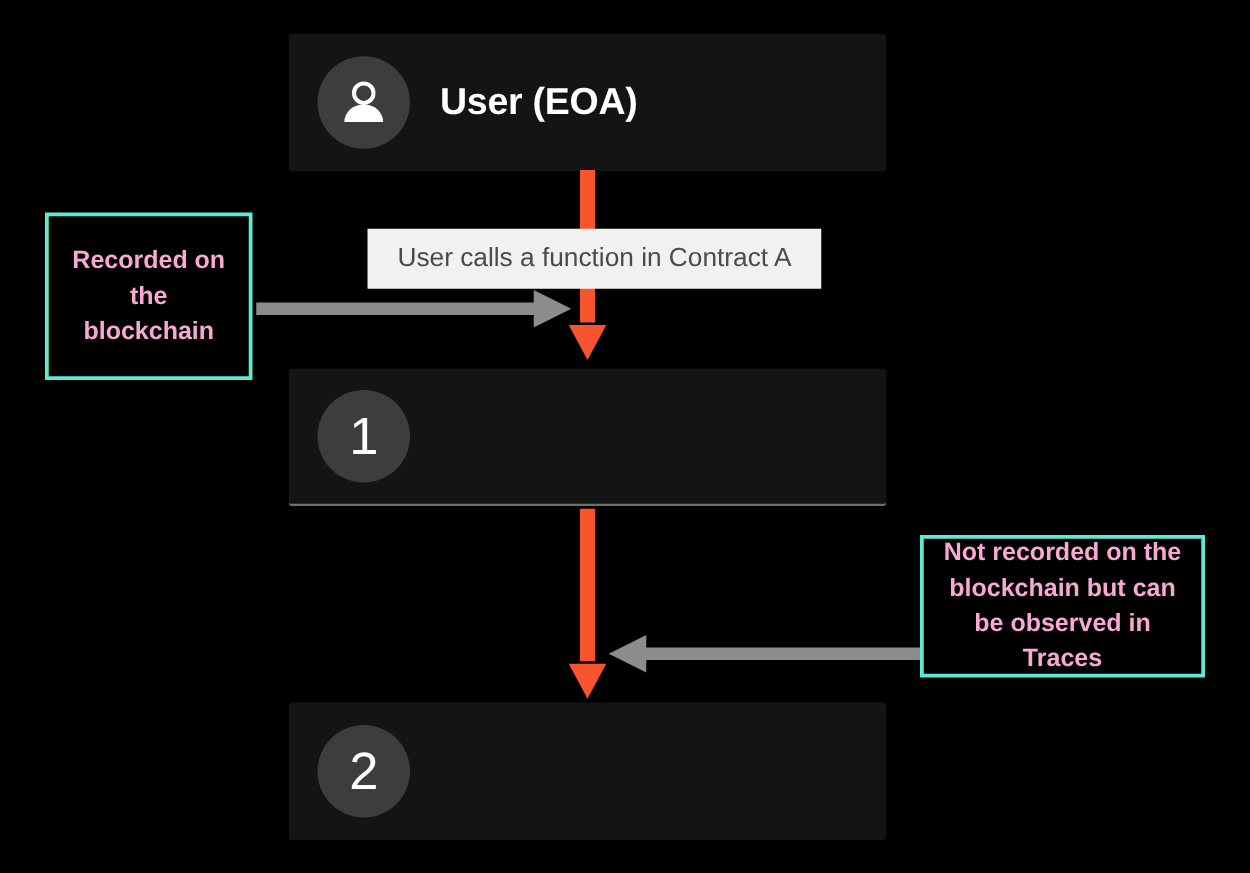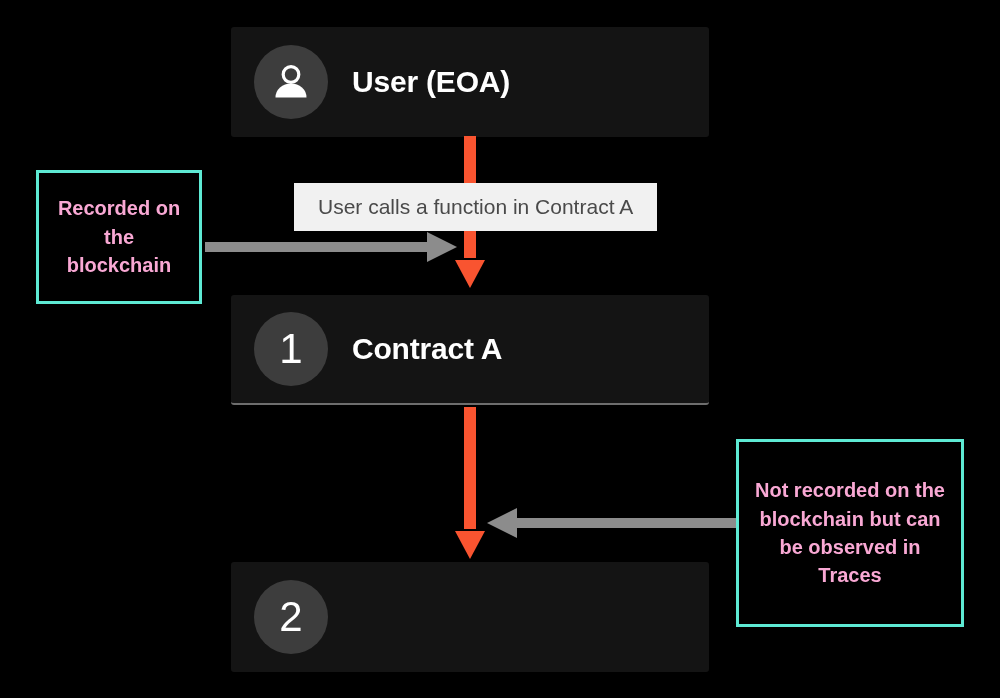--- a/index.html
+++ b/index.html
@@ -133,27 +133,26 @@
       <svg width="44" height="44" viewBox="0 0 44 44" aria-hidden="true">
         <circle cx="22" cy="14.5" r="7.8" fill="none" stroke="#ffffff" stroke-width="3.2"></circle>
         <path d="M6.5 37.5 a15.5 14 0 0 1 31 0 z" fill="#ffffff"></path>
       </svg>
     </div>
     <div class="node-label">User (EOA)</div>
   </div>
 
   <div class="node has-rule" style="top:295px;">
     <div class="badge">1</div>
-    <div class="node-label">Contract A</div>
   </div>
 
   <div class="node" style="top:562px;">
     <div class="badge">2</div>
   </div>
 
   <div class="caption" style="left:270px; top:183px;margin-left:24px;">User calls a function in Contract A</div>
 
 
   <div class="annot" style="left:36px; top:170px; width:166px; height:134px;">Recorded on the blockchain</div>
 
-  <div class="annot" style="left:736px; top:439px; width:228px; height:188px;">Not recorded on the blockchain but can be observed in Traces</div>
+  <div class="annot" style="left:736px; top:428px; width:228px; height:114px;">Not recorded on the blockchain but can be observed in Traces</div>
 
 </div>
 
 </body></html>

